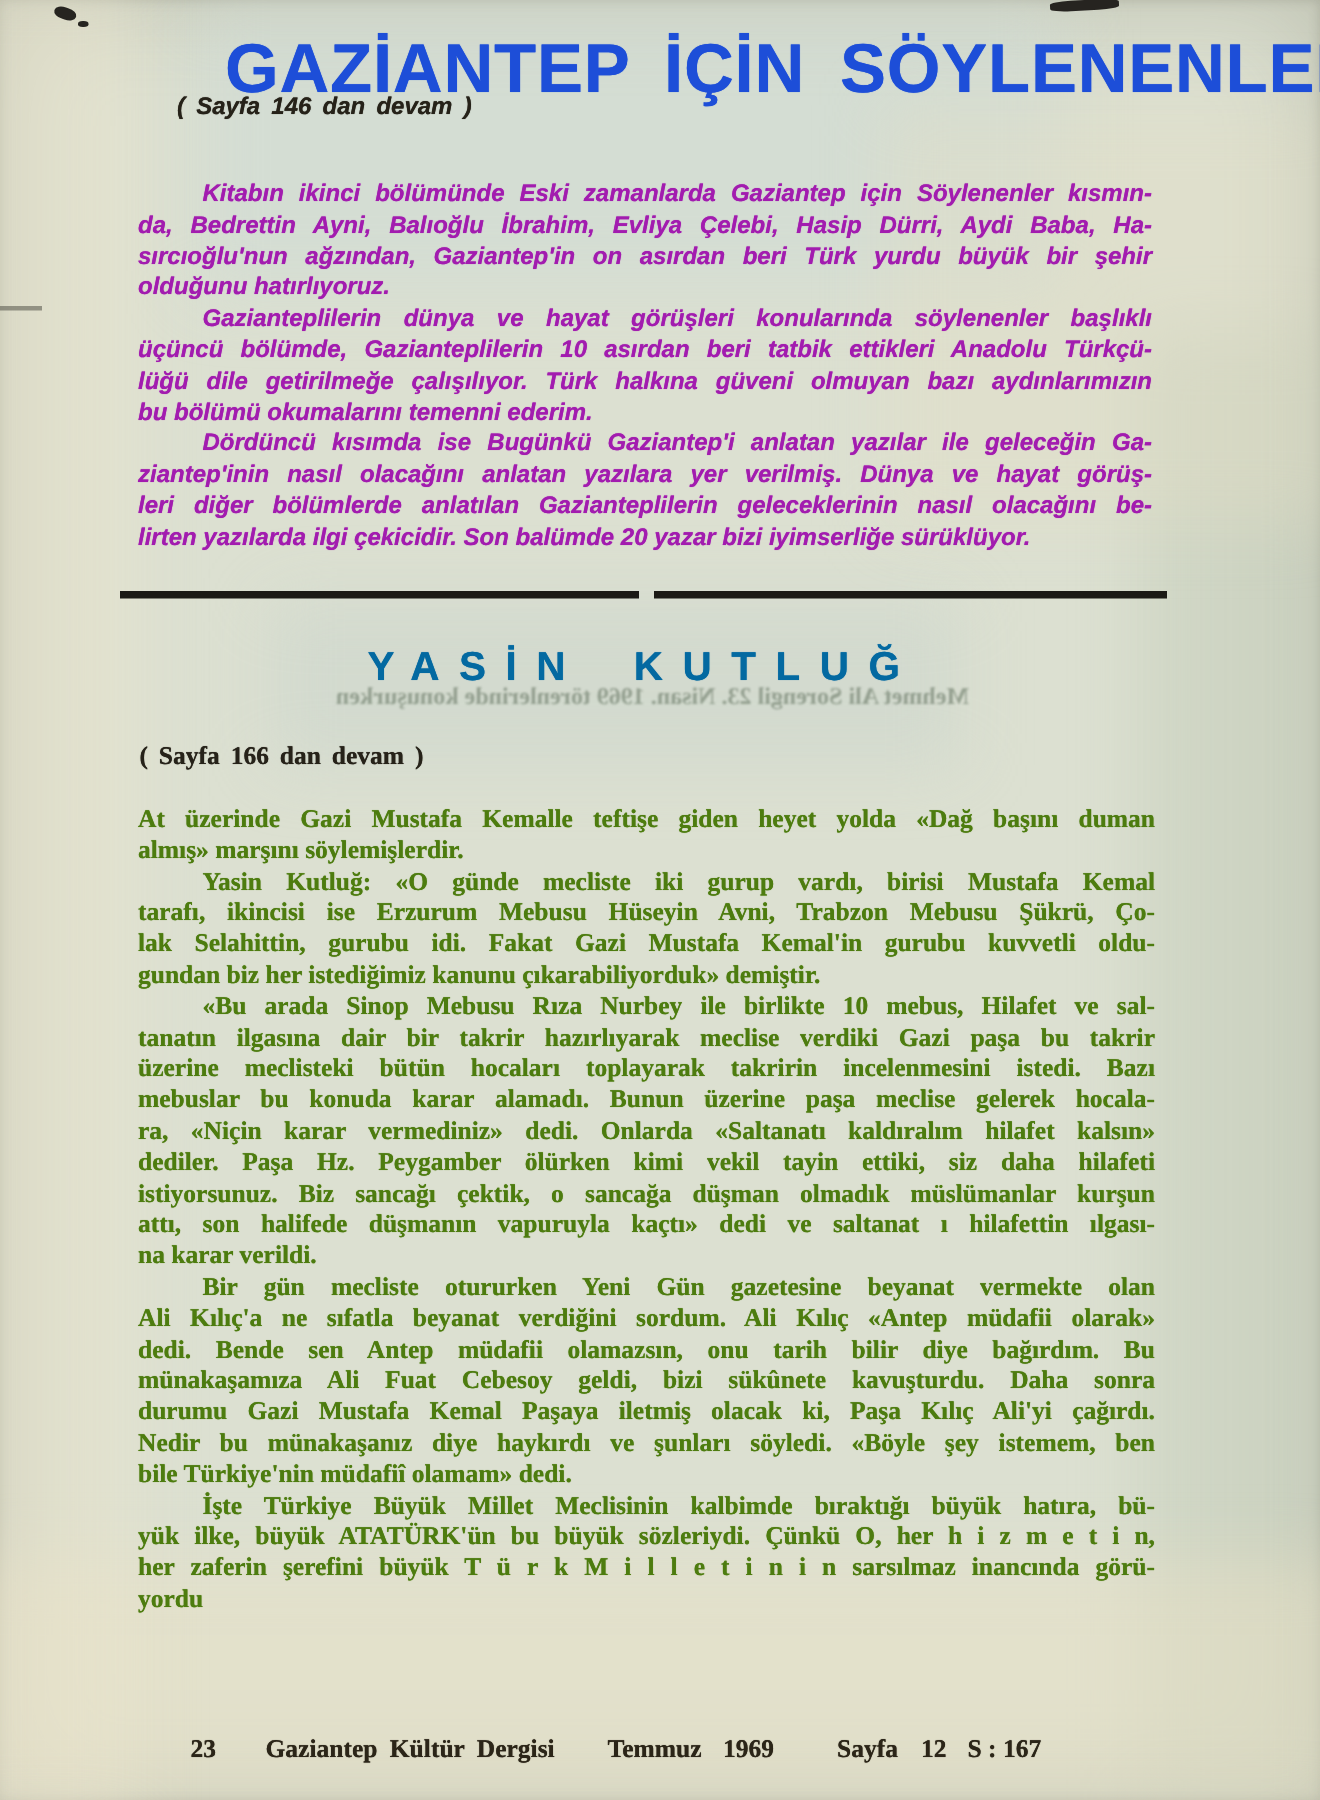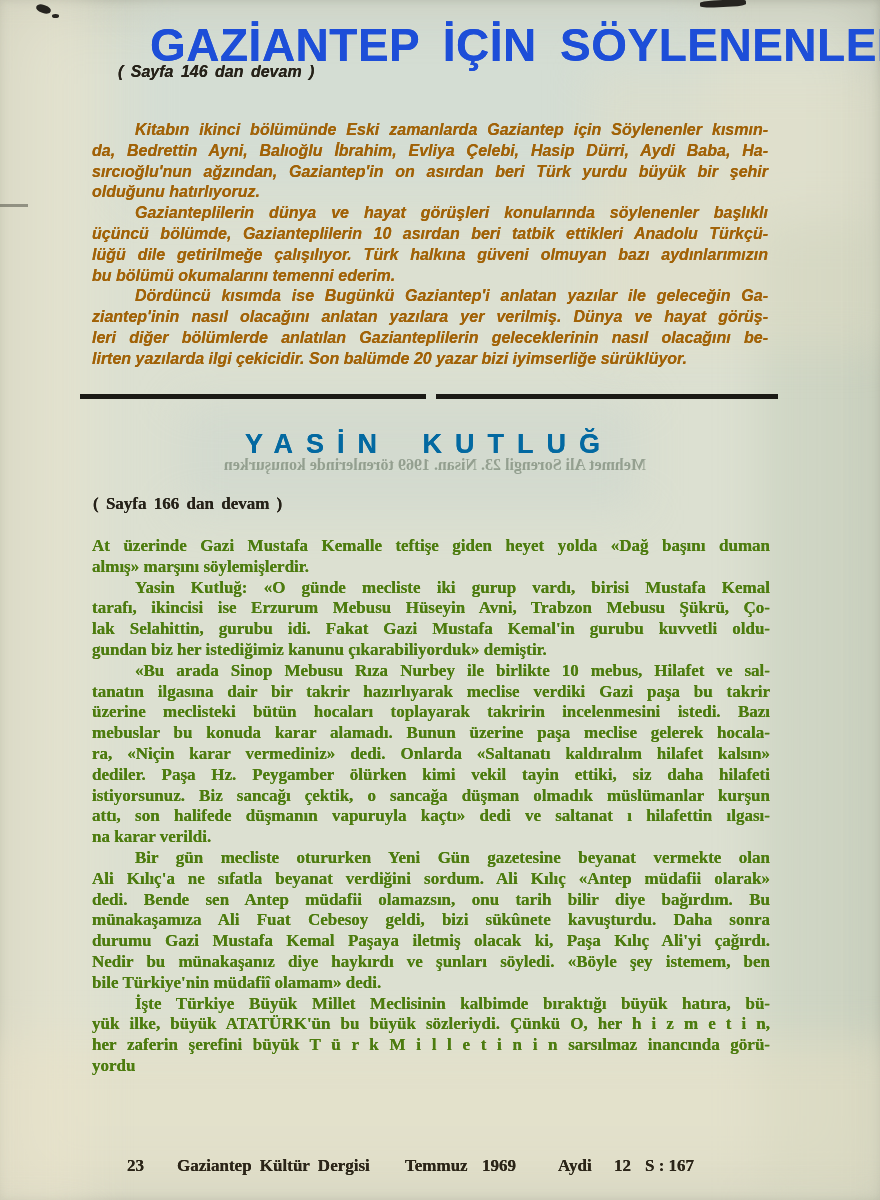--- a/index.html
+++ b/index.html
@@ -32,21 +32,21 @@
     font-size:46px;font-weight:bold;letter-spacing:.5px;word-spacing:10px;
     color:#1d4ed8;white-space:nowrap;
   }
   .note1{
     position:absolute;left:118px;top:63px;
     font-size:16px;font-weight:bold;font-style:italic;word-spacing:3px;
   }
   .sec1{
     position:absolute;left:92px;top:120px;width:676px;
     font-size:16px;font-weight:bold;font-style:italic;
-    line-height:20.8px;color:#a16207;
+    line-height:20.8px;color:#a21caf;
   }
   .sec2{
     position:absolute;left:92px;top:536px;width:678px;
     font-family:"Liberation Serif", serif;
     font-size:17px;font-weight:bold;line-height:20.8px;color:#4d7c0f;
   }
   .line{text-align:justify;text-align-last:justify;white-space:normal;}
   .line.last{text-align-last:left;}
   .line.ind{text-indent:43px;}
 
@@ -163,17 +163,17 @@
         <div class="line">her zaferin şerefini büyük T ü r k   M i l l e t i n i n   sarsılmaz inancında görü-</div>
         <div class="line last">yordu</div>
       </div>
     </div>
 
   <div class="footer ink">
     <span class="f-num">23</span>
     <span class="f-journal">Gaziantep Kültür Dergisi</span>
     <span class="f-month">Temmuz</span>
     <span class="f-year">1969</span>
-    <span class="f-cilt">Aydi</span>
+    <span class="f-cilt">Sayfa</span>
     <span class="f-vol">12</span>
     <span class="f-ref">S : 167</span>
   </div>
 </div>
 
 </body></html>

